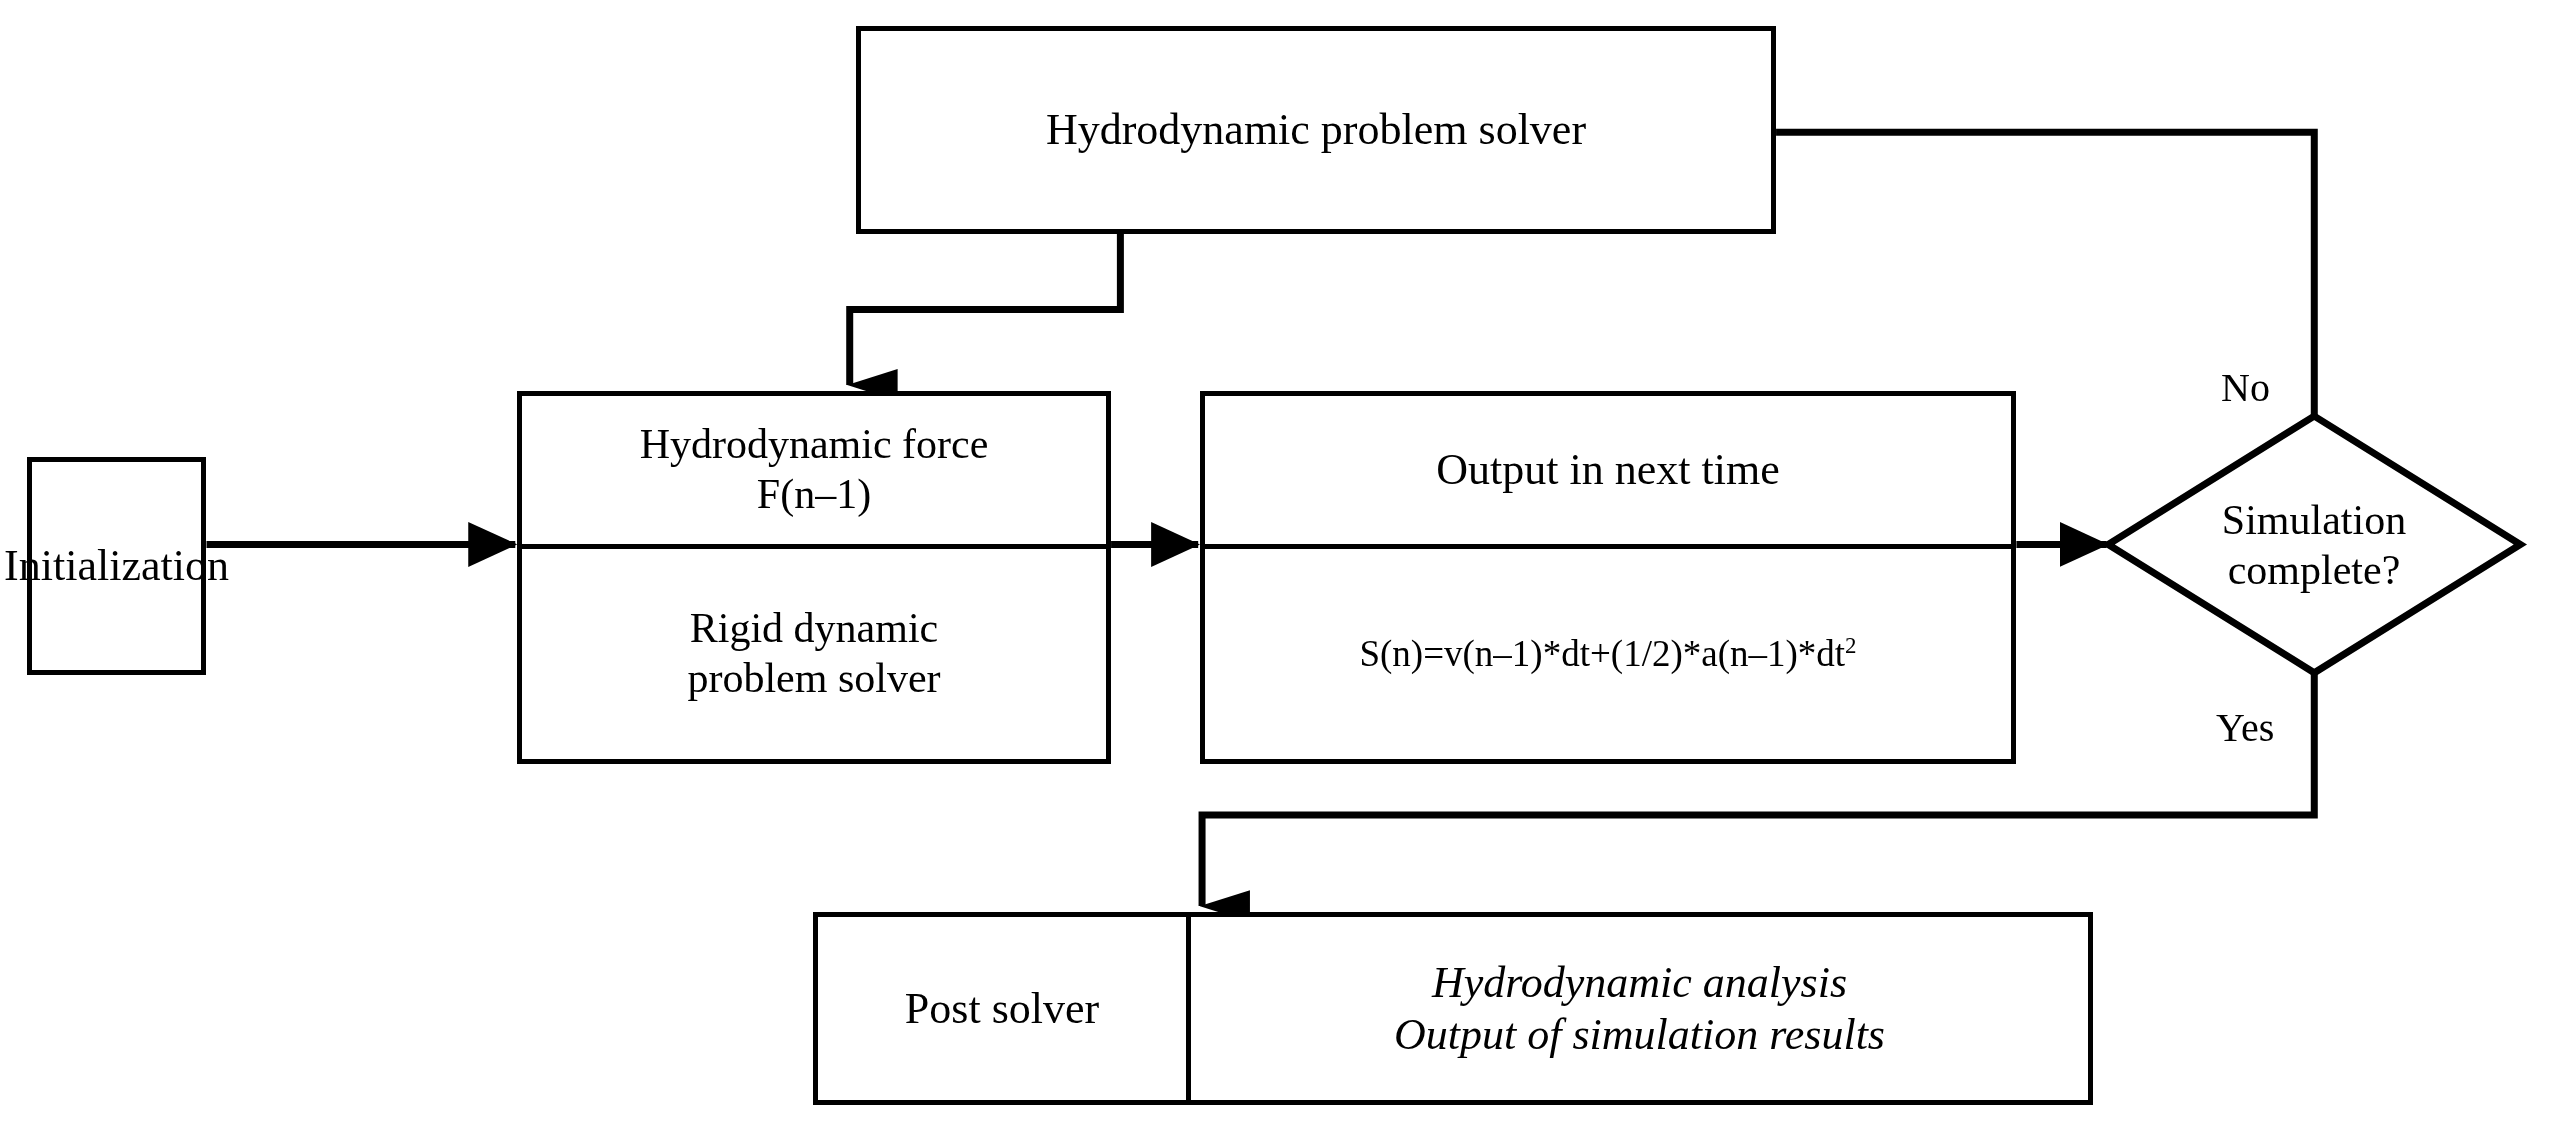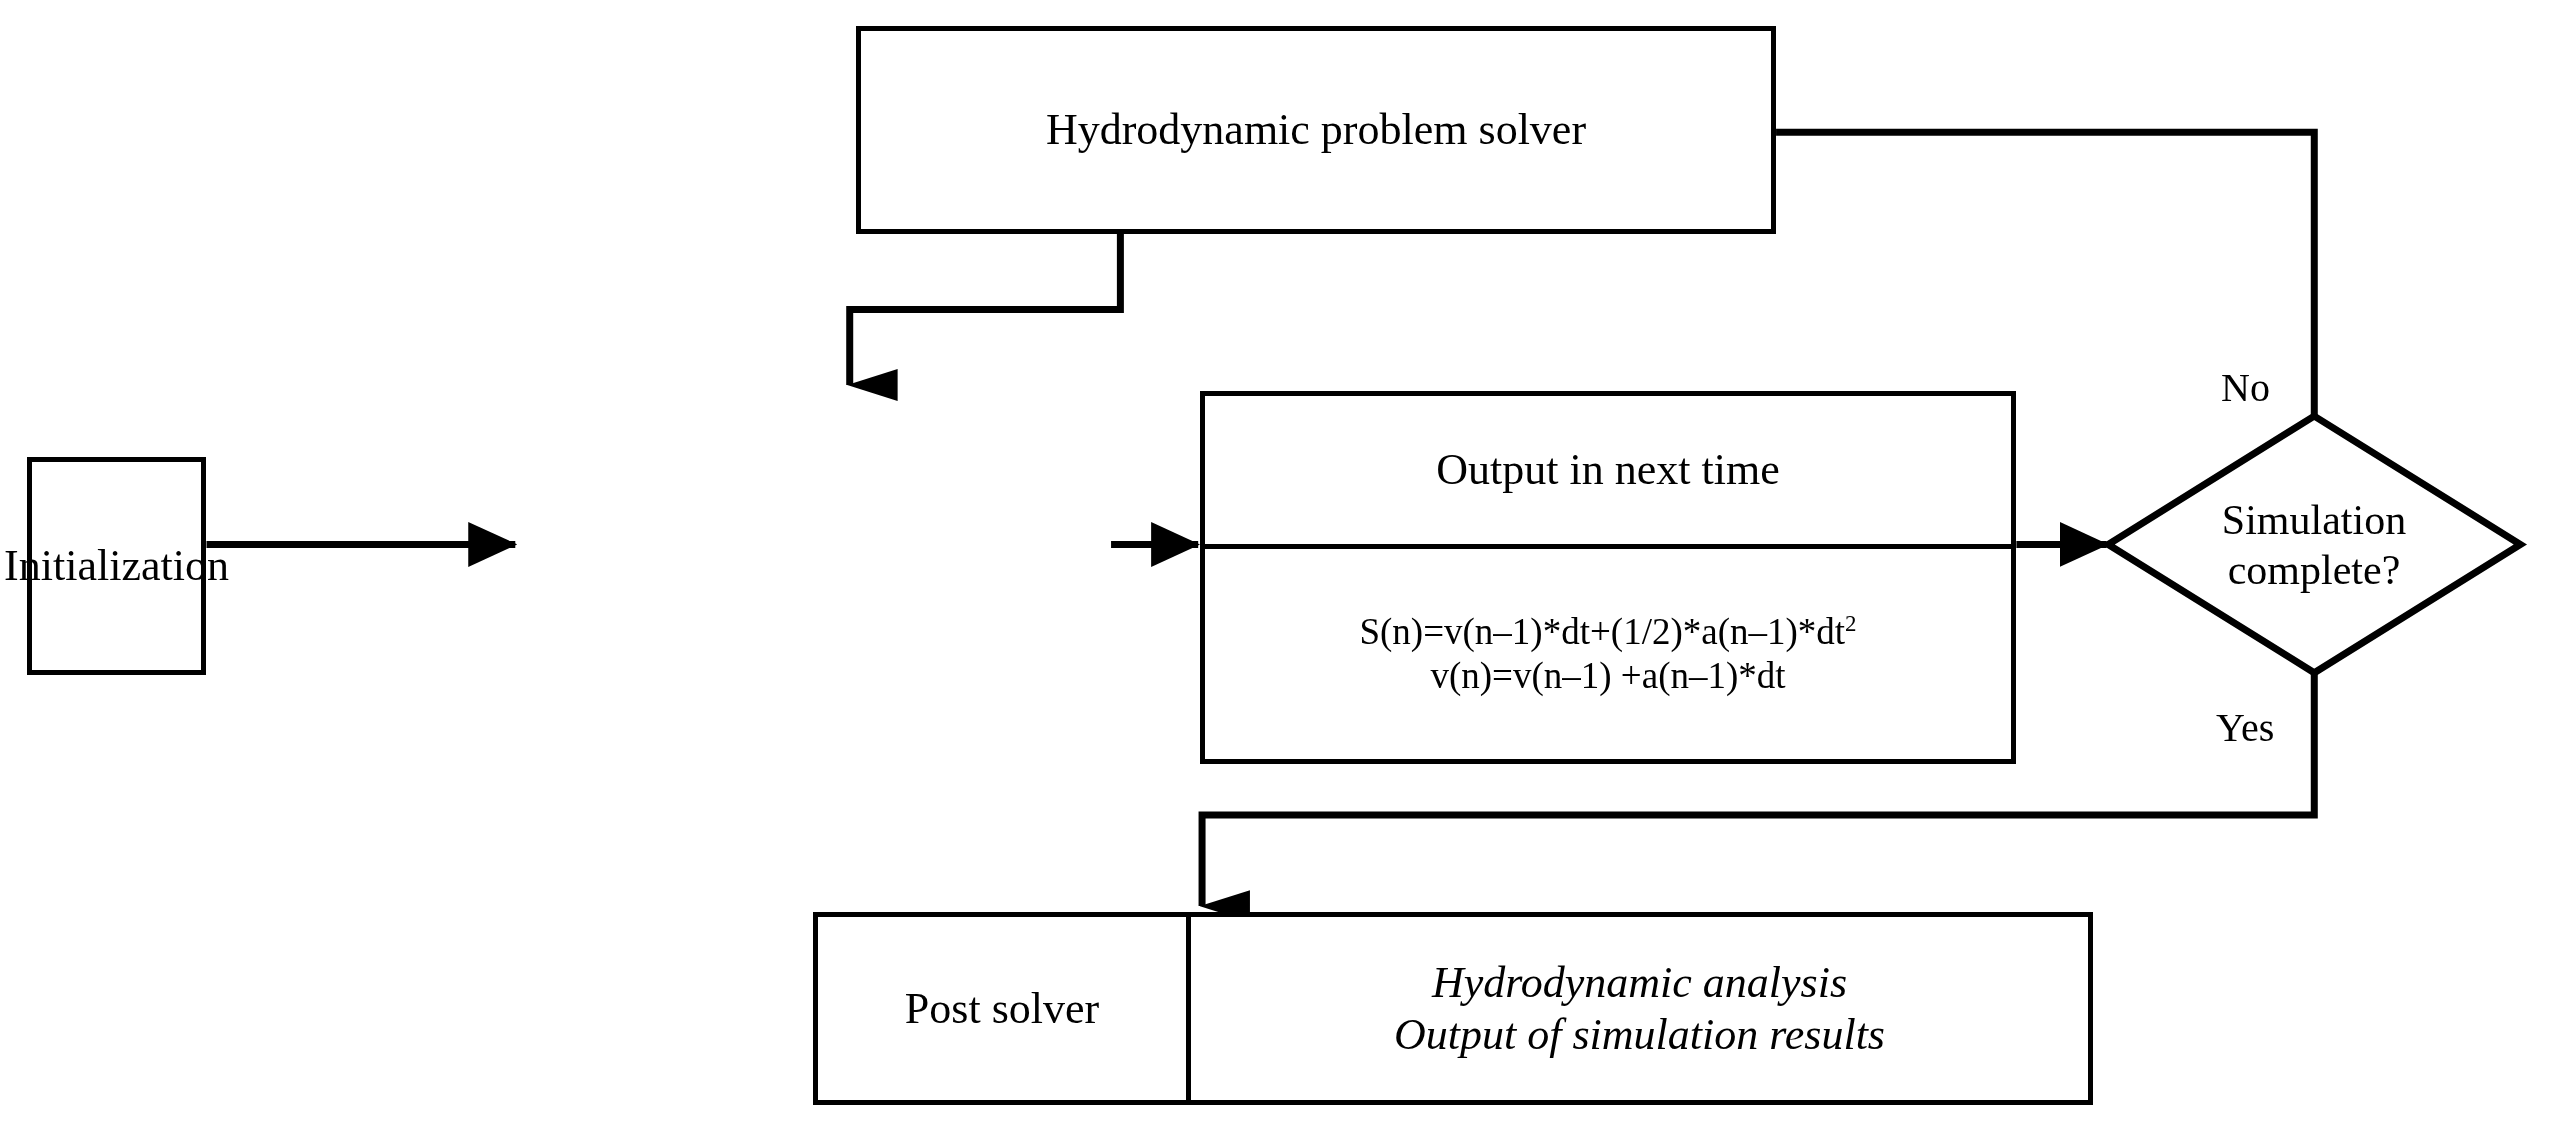--- a/index.html
+++ b/index.html
@@ -122,28 +122,37 @@
       <span class="line f56">Hydrodynamic problem solver</span>
     </div>
   </div>
 
   <div class="node" style="left:27px; top:457px; width:179px; height:218px;">
     <div class="cell">
       <span class="line f56">Initialization</span>
     </div>
   </div>
 
+  <div class="node" style="left:517px; top:391px; width:594px; height:373px;">
+    <div class="cell" style="flex:0 0 148px;">
+      <span class="line f54">Hydrodynamic force</span>
+      <span class="line f54">F(n–1)</span>
+    </div>
+    <div class="cell divider-top">
+      <span class="line f54">Rigid dynamic</span>
+      <span class="line f54">problem solver</span>
+    </div>
+  </div>
 
   <div class="node" style="left:1200px; top:391px; width:816px; height:373px;">
     <div class="cell" style="flex:0 0 148px;">
       <span class="line f56">Output in next time</span>
     </div>
     <div class="cell divider-top">
       <span class="line f48"><span>S(n)=v(n–1)*dt+(1/2)*a(n–1)*dt</span><sup class="exp">2</sup></span>
-      <span class="line f48">v(n)=v(n–1) +a(n–1)*dt</span>
     </div>
   </div>
 
   <div class="diamond-label" style="left:2108px; top:467px; width:412px; height:156px;justify-content:center;">
     <span class="line">Simulation</span>
     <span class="line">complete?</span>
   </div>
 
   <div class="branch-label" style="left:2221px; top:354px;">
     <span>No</span>

